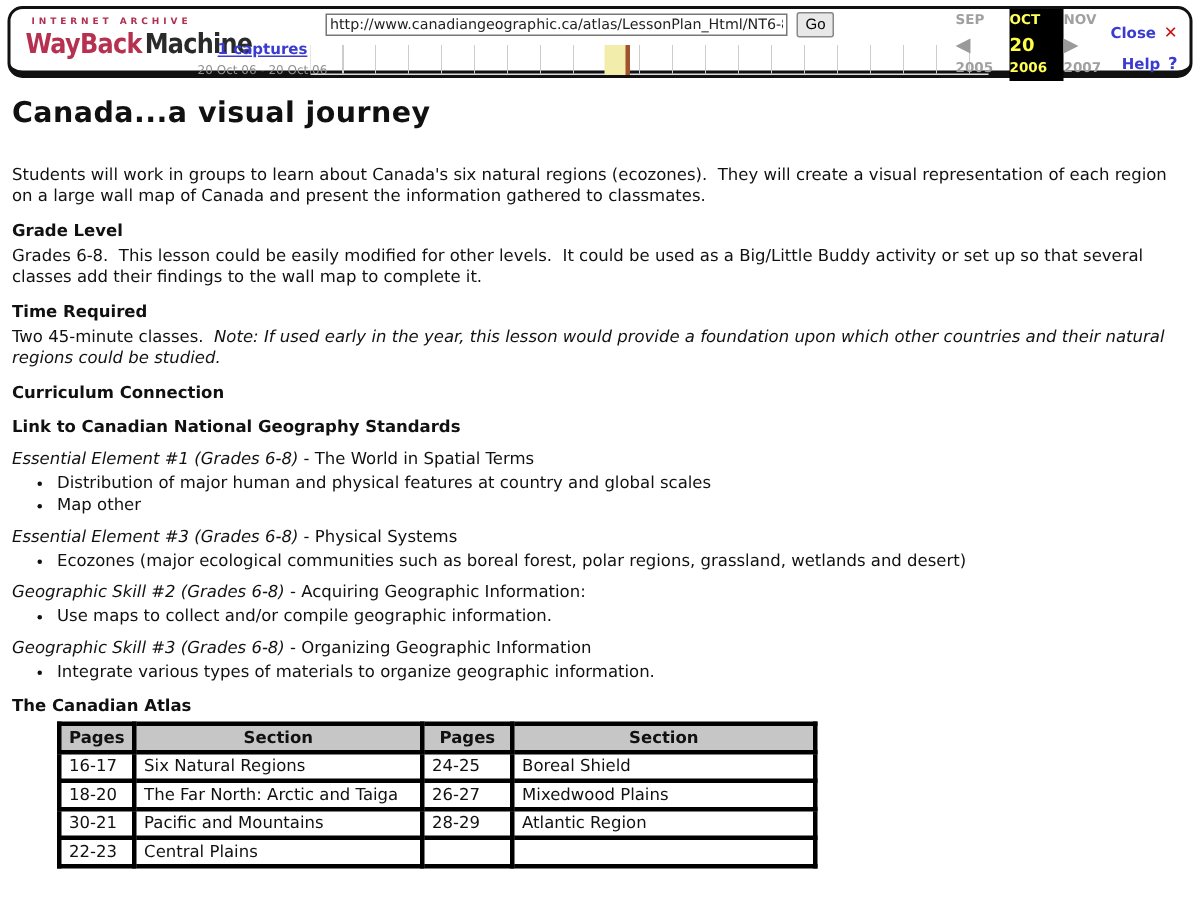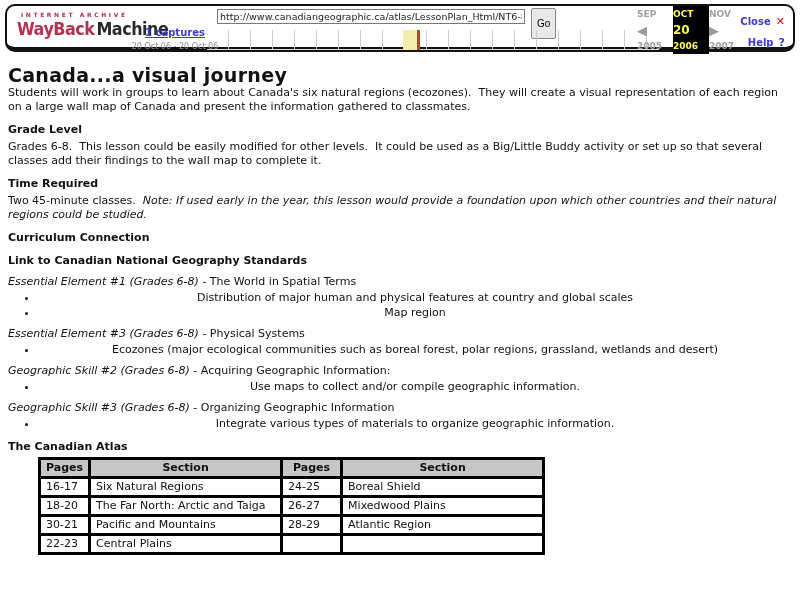--- a/index.html
+++ b/index.html
@@ -13,21 +13,21 @@
   .wb-logo-top { font-size: 6px; font-weight: bold; color: #b03050; letter-spacing: 2.6px; margin-left: 4px; }
   .wb-logo-main { font-size: 16px; font-weight: bold; letter-spacing: -0.5px; transform: scaleY(1.15); transform-origin: top left; }
   .wb-logo-main .red { color: #b5314f; }
   .wb-logo-main .dark { color: #2a2a2a; margin-left: 2px; }
   .wb-captures { position: absolute; left: 118px; top: 15px; width: 100px; text-align: center; }
   .wb-captures a { font-size: 10px; color: #3b3bd0; text-decoration: underline; font-weight: bold; cursor: pointer; }
   .wb-range { font-size: 8px; color: #909090; margin-top: 2px; white-space: nowrap; }
   .wb-url { position: absolute; left: 210px; top: 3px; width: 308px; height: 15px;
     border: 1px solid #777; font-size: 9.5px; padding: 0 2px; color: #222;
     font-family: "DejaVu Sans", sans-serif; }
-  .wb-go { position: absolute; left: 524px; top: 2px; height: 31px; font-size: 10px;
+  .wb-go { position: absolute; left: 524px; top: 2px; height: 17px; font-size: 10px;
     padding: 0 5px; background: #e8e8e8; border: 1px solid #888; border-radius: 2px; cursor: pointer; }
   .wb-timeline { position: absolute; left: 200px; top: 24px; width: 452px; height: 20px;
     background: repeating-linear-gradient(to right, transparent 0 21px, #ccc 21px 22px);
     border-bottom: 1px solid #ddd; }
   .wb-marker { position: absolute; left: 196px; top: 0; width: 17px; height: 20px;
     background: #f2edaa; border-right: 3px solid #a0522d; cursor: pointer; }
   .wb-cal { position: absolute; left: 630px; top: 0; height: 48px; display: flex; }
   .wb-cal-col { width: 36px; display: flex; flex-direction: column; align-items: flex-start; height: 48px; }
   .wb-cal-col.black { background: #000; color: #ffff55; }
   .wb-cal-month { font-size: 9px; font-weight: bold; color: #a0a0a0; margin-top: 3px; }
@@ -38,27 +38,27 @@
   .wb-cal-year { font-size: 9px; font-weight: bold; color: #a0a0a0; margin-bottom: 3px; }
   .black .wb-cal-year { color: #ffff55; }
   .wb-links { position: absolute; right: 8px; top: 4px; height: 40px; display: flex;
     flex-direction: column; justify-content: space-between; align-items: flex-end; }
   .wb-links a { font-size: 10px; color: #3b3bd0; font-weight: bold; cursor: pointer; }
   .wb-x { color: #cc1111; font-weight: bold; font-size: 11px; }
   .wb-q { color: #3b3bd0; font-weight: bold; font-size: 11px; }
 
   
   .content { padding: 14px 8px 0 8px; font-size: 11px; line-height: 14px; color: #111; }
-  .content h1 { font-size: 19px; font-weight: bold; letter-spacing: 0.3px; margin: 2px 0 4px 0; }
+  .content h1 { font-size: 19px; font-weight: bold; letter-spacing: 0.3px; margin: 2px 0 28px 0; }
   .content h3 { font-size: 11px; font-weight: bold; margin: 9px 0 3px 0; }
   .txt, li, .lead { white-space: pre-wrap; }
   .lead { margin-top: 7px; }
   .lead i { font-style: italic; }
   ul { margin: 2px 0 2px 0; padding-left: 30px; }
-  li { margin: 1px 0; text-align: center; }
+  li { margin: 1px 0; }
   table.atlas { border-collapse: collapse; margin: 3px 0 4px 30px; }
   table.atlas th, table.atlas td { border: 3px solid #000000; font-size: 11px;
     padding: 1px 5px; height: 16px; }
   table.atlas th { background: #c6c6c6; font-weight: bold; text-align: center; }
   table.atlas .pages { width: 50px; }
   table.atlas .sec1 { width: 192px; }
   table.atlas .pages2 { width: 60px; }
   table.atlas .sec2 { width: 202px; }
 </style>
 </head>
@@ -123,21 +123,21 @@
   <h3>Time Required</h3>
   <div class="txt"><span>Two 45-minute classes.  </span><i>Note: If used early in the year, this lesson would provide a foundation upon which other countries and their natural regions could be studied.</i></div>
 
   <h3>Curriculum Connection</h3>
 
   <h3>Link to Canadian National Geography Standards</h3>
 
   <div class="lead"><i>Essential Element #1 (Grades 6-8)</i><span> - The World in Spatial Terms</span></div>
   <ul>
     <li>Distribution of major human and physical features at country and global scales</li>
-    <li>Map region</li>
+    <li>Map other</li>
   </ul>
 
   <div class="lead"><i>Essential Element #3 (Grades 6-8)</i><span> - Physical Systems</span></div>
   <ul>
     <li>Ecozones (major ecological communities such as boreal forest, polar regions, grassland, wetlands and desert)</li>
   </ul>
 
   <div class="lead"><i>Geographic Skill #2 (Grades 6-8)</i><span> - Acquiring Geographic Information:</span></div>
   <ul>
     <li>Use maps to collect and/or compile geographic information.</li>

